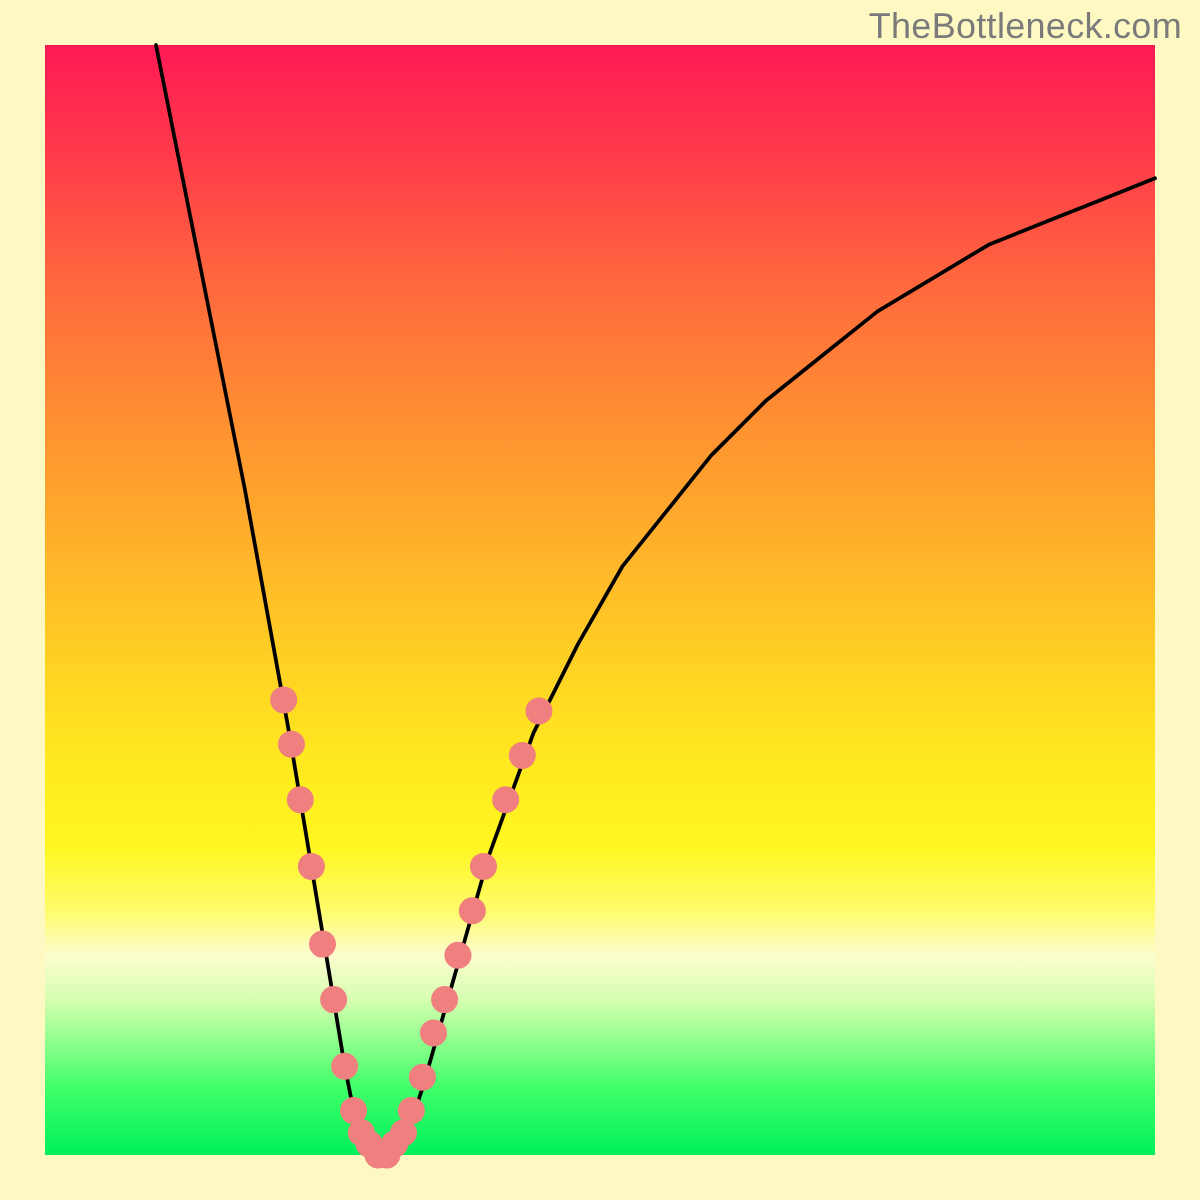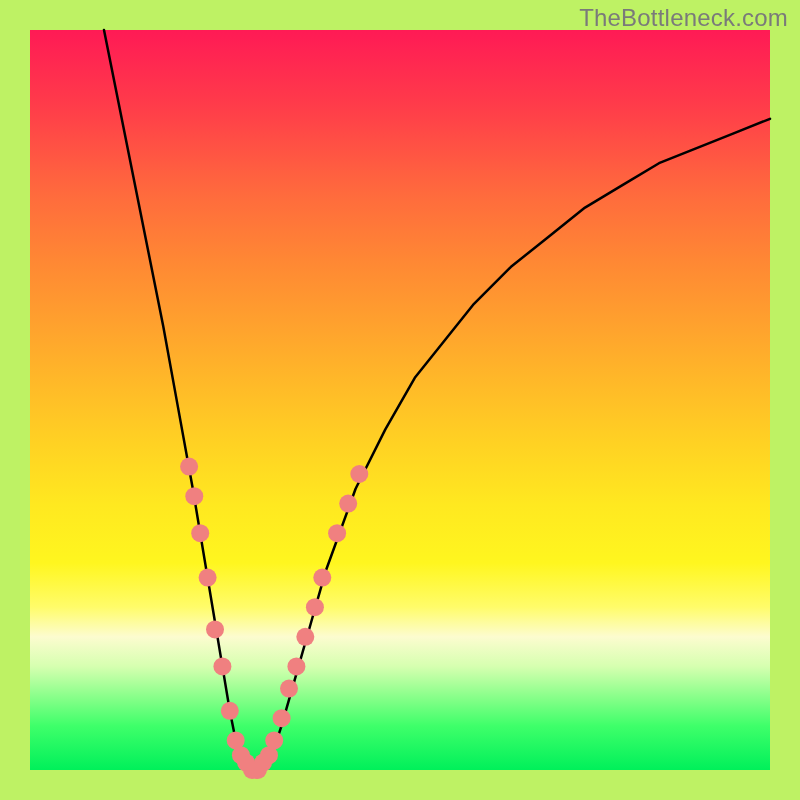--- a/index.html
+++ b/index.html
@@ -8,21 +8,21 @@
     width: 800px;
     height: 800px;
     background: #000;
     font-family: Arial, Helvetica, sans-serif;
     overflow: hidden;
   }
   .frame {
     position: relative;
     width: 800px;
     height: 800px;
-    background: #bef264;
+    background: #fef9c3;
   }
   .plot {
     position: absolute;
     left: 30px;
     top: 30px;
     width: 740px;
     height: 740px;
     
     background: linear-gradient(to bottom,
       #ff1a55 0%,

